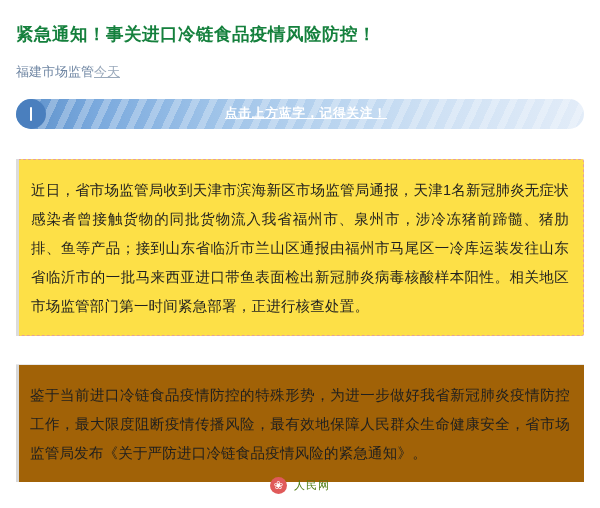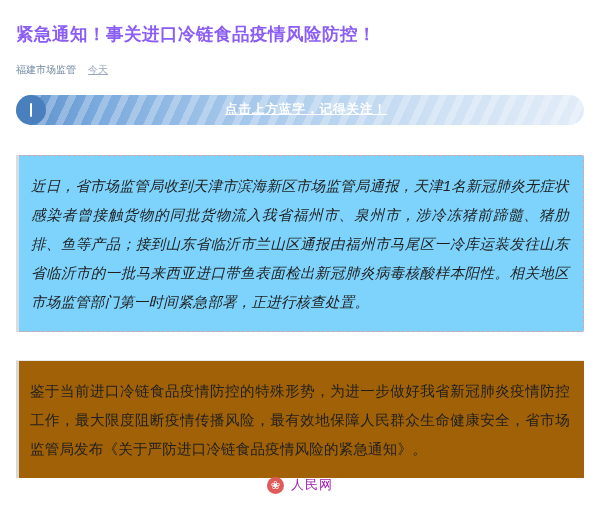--- a/index.html
+++ b/index.html
@@ -17,32 +17,31 @@
     position: relative;
     width: 600px;
     height: 508px;
     background: #ffffff;
     box-sizing: border-box;
     padding: 0 16px;
   }
   .title {
     font-size: 17.5px;
     font-weight: bold;
-    color: #8b5cf6;
+    color: #15803d;
     letter-spacing: 0.5px;
     padding-top: 22px;
     line-height: 1.4;
   }
   .meta {
     margin-top: 16px;
-    font-size: 10px;
+    font-size: 13px;
     color: #7b8ea8;
     display: flex;
     align-items: center;
-    gap: 12px;
   }
   .meta .source {
     color: #6f86a3;
   }
   .meta .time {
     color: #9aa9bb;
     text-decoration: underline;
   }
 
   
@@ -95,22 +94,21 @@
     text-decoration: underline;
   }
 
   
   .dashed-box {
     margin-top: 30px;
     border: 1px dashed #e3a0a0;
     border-radius: 2px;
     padding: 16px 14px 14px 14px;
     position: relative;
-    background: #7dd3fc;
-    font-style: italic;
+    background: #fde047;
   }
   .dashed-box::before {
     content: "";
     position: absolute;
     left: -1px;
     top: -1px;
     bottom: -1px;
     width: 3px;
     background: #dcdcdc;
   }
@@ -156,22 +154,22 @@
     height: 17px;
     border-radius: 50%;
     background: #e05a5a;
     color: #ffffff;
     font-size: 11px;
     line-height: 17px;
     text-align: center;
     font-family: "DejaVu Sans", sans-serif;
   }
   .footer-label {
-    font-size: 13px;
-    color: #a21caf;
+    font-size: 11px;
+    color: #4d7c0f;
     letter-spacing: 1px;
   }
 </style>
 </head>
 <body>
 
 <div class="page">
 
   <div class="title">紧急通知！事关进口冷链食品疫情风险防控！</div>
 

